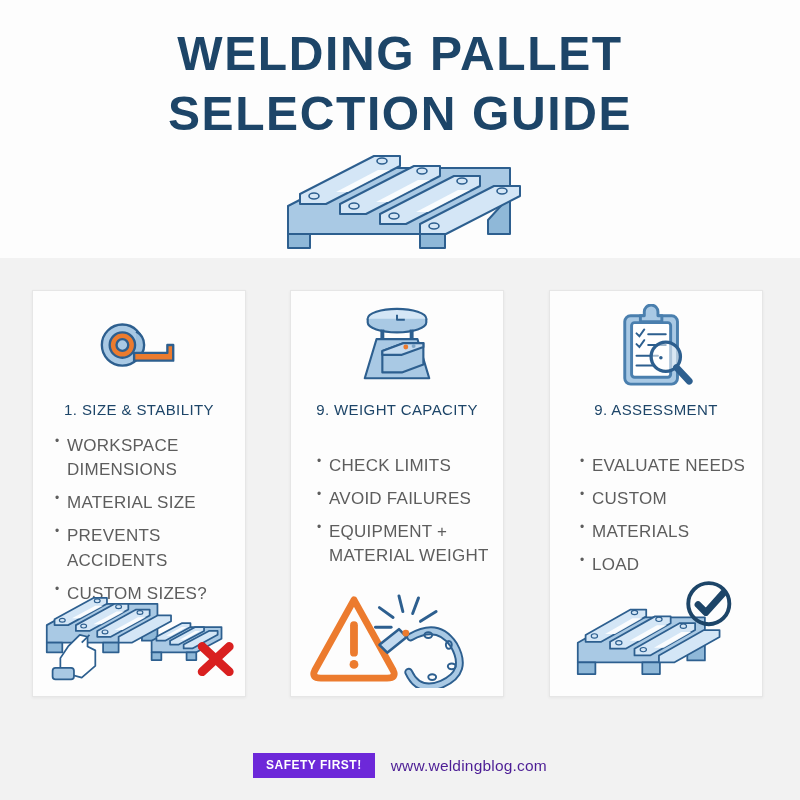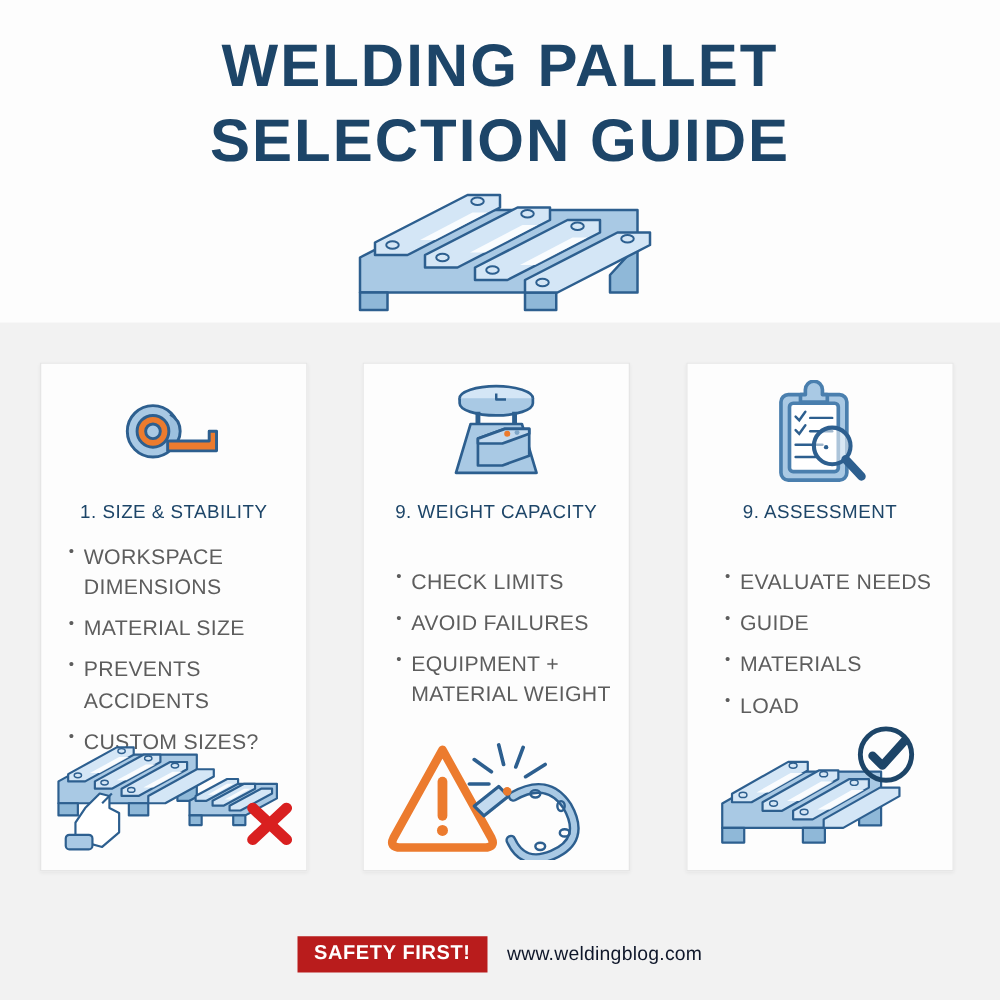--- a/index.html
+++ b/index.html
@@ -73,25 +73,25 @@
     position: absolute; left: 0; bottom: 8px; width: 100%;
     display: flex; align-items: flex-end; justify-content: center;
   }
 
   
   .footer {
     position: absolute; left: 0; bottom: 22px; width: 800px;
     display: flex; align-items: center; justify-content: center; gap: 16px;
   }
   .badge {
-    background: #b91c1c; color: #ffffff;
-    font-size: 16px; font-weight: bold; letter-spacing: 0.5px;
+    background: #6d28d9; color: #ffffff;
+    font-size: 12px; font-weight: bold; letter-spacing: 0.5px;
     padding: 5px 13px 6px 13px;
   }
-  .site-url { font-size: 15.5px; color: #0f172a; letter-spacing: 0.2px; }
+  .site-url { font-size: 15.5px; color: #4c1d95; letter-spacing: 0.2px; }
 </style>
 </head>
 <body>
 
 <div class="page">
 
   <div class="header-band">
     <div class="title-wrap">
       <span class="title-line">WELDING PALLET</span>
       <span class="title-line">SELECTION GUIDE</span>
@@ -285,21 +285,21 @@
           <g stroke="#2d5f8f" stroke-width="3.4" fill="#ffffff" fill-opacity="0.55">
             <circle cx="52" cy="54" r="15"></circle>
             <line x1="63" y1="65" x2="76" y2="79" stroke-linecap="round" stroke-width="7"></line>
           </g>
           <circle cx="47" cy="55" r="1.8" fill="#2d5f8f"></circle>
         </svg>
       </div>
       <div class="card-title">9. ASSESSMENT</div>
       <ul class="bullets">
         <li>EVALUATE NEEDS</li>
-        <li>GUIDE</li>
+        <li>CUSTOM</li>
         <li>MATERIALS</li>
         <li>LOAD</li>
       </ul>
       <div class="card-bottom-art">
         <svg viewBox="0 0 180 112" width="176" height="110">
           <g stroke="#2d5f8f" stroke-width="1.8" stroke-linejoin="round">
             <path d="M10 66 L56 40 L140 40 L140 60 L94 86 L10 86 Z" fill="#a9c9e4"></path>
             <path d="M10 86 L10 98 L28 98 L28 86 Z" fill="#8fb8d8"></path>
             <path d="M76 86 L76 98 L94 98 L94 86 Z" fill="#8fb8d8"></path>
             <path d="M122 72 L122 84 L140 84 L140 60 Z" fill="#8fb8d8"></path>

